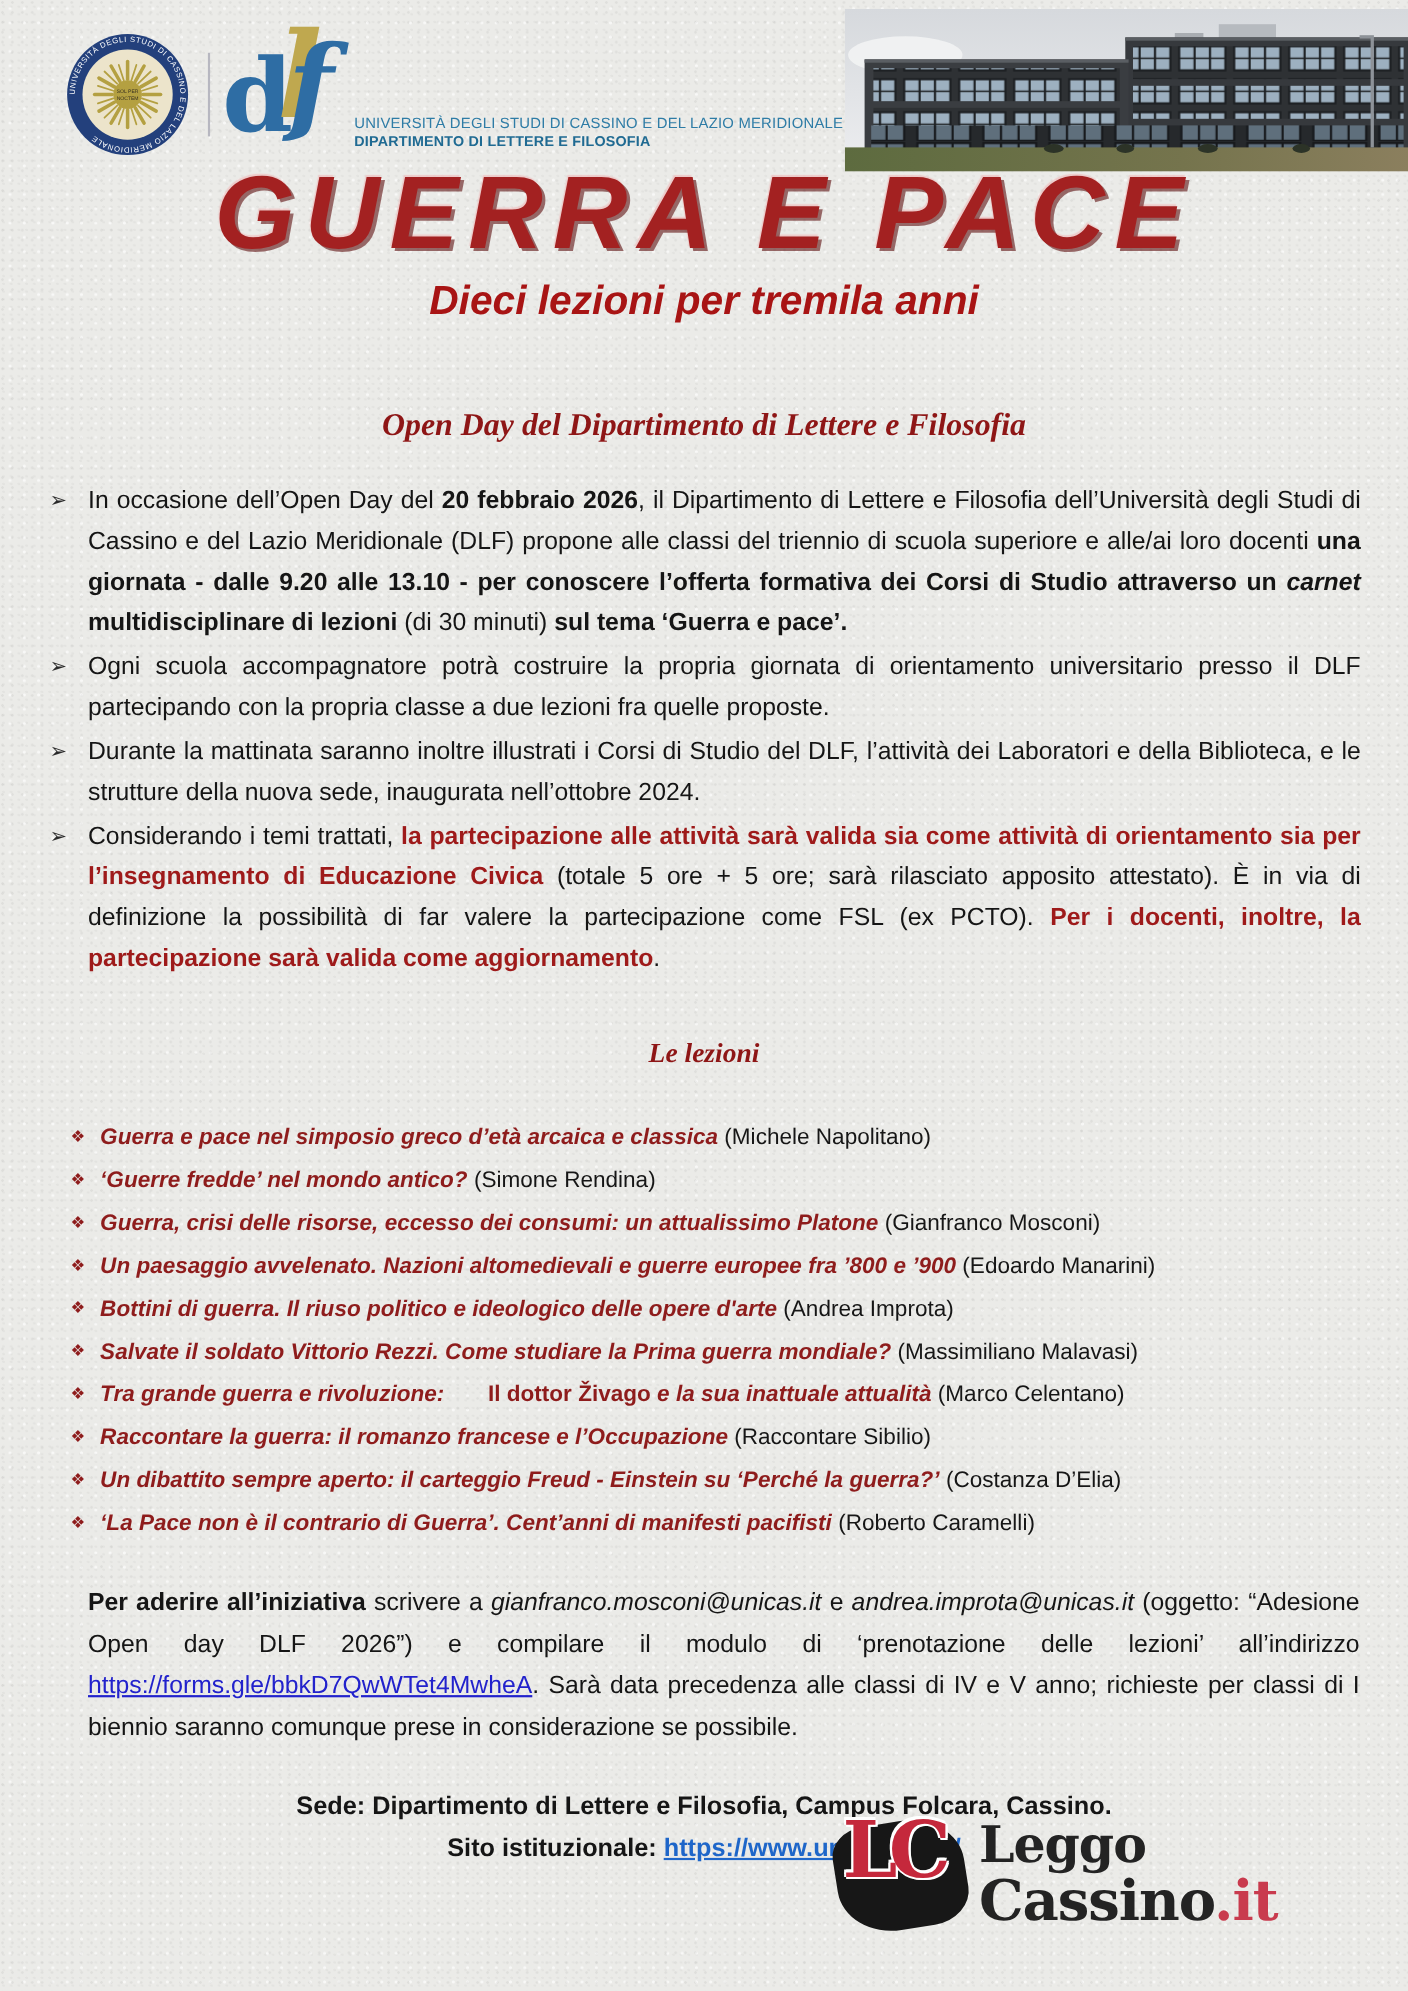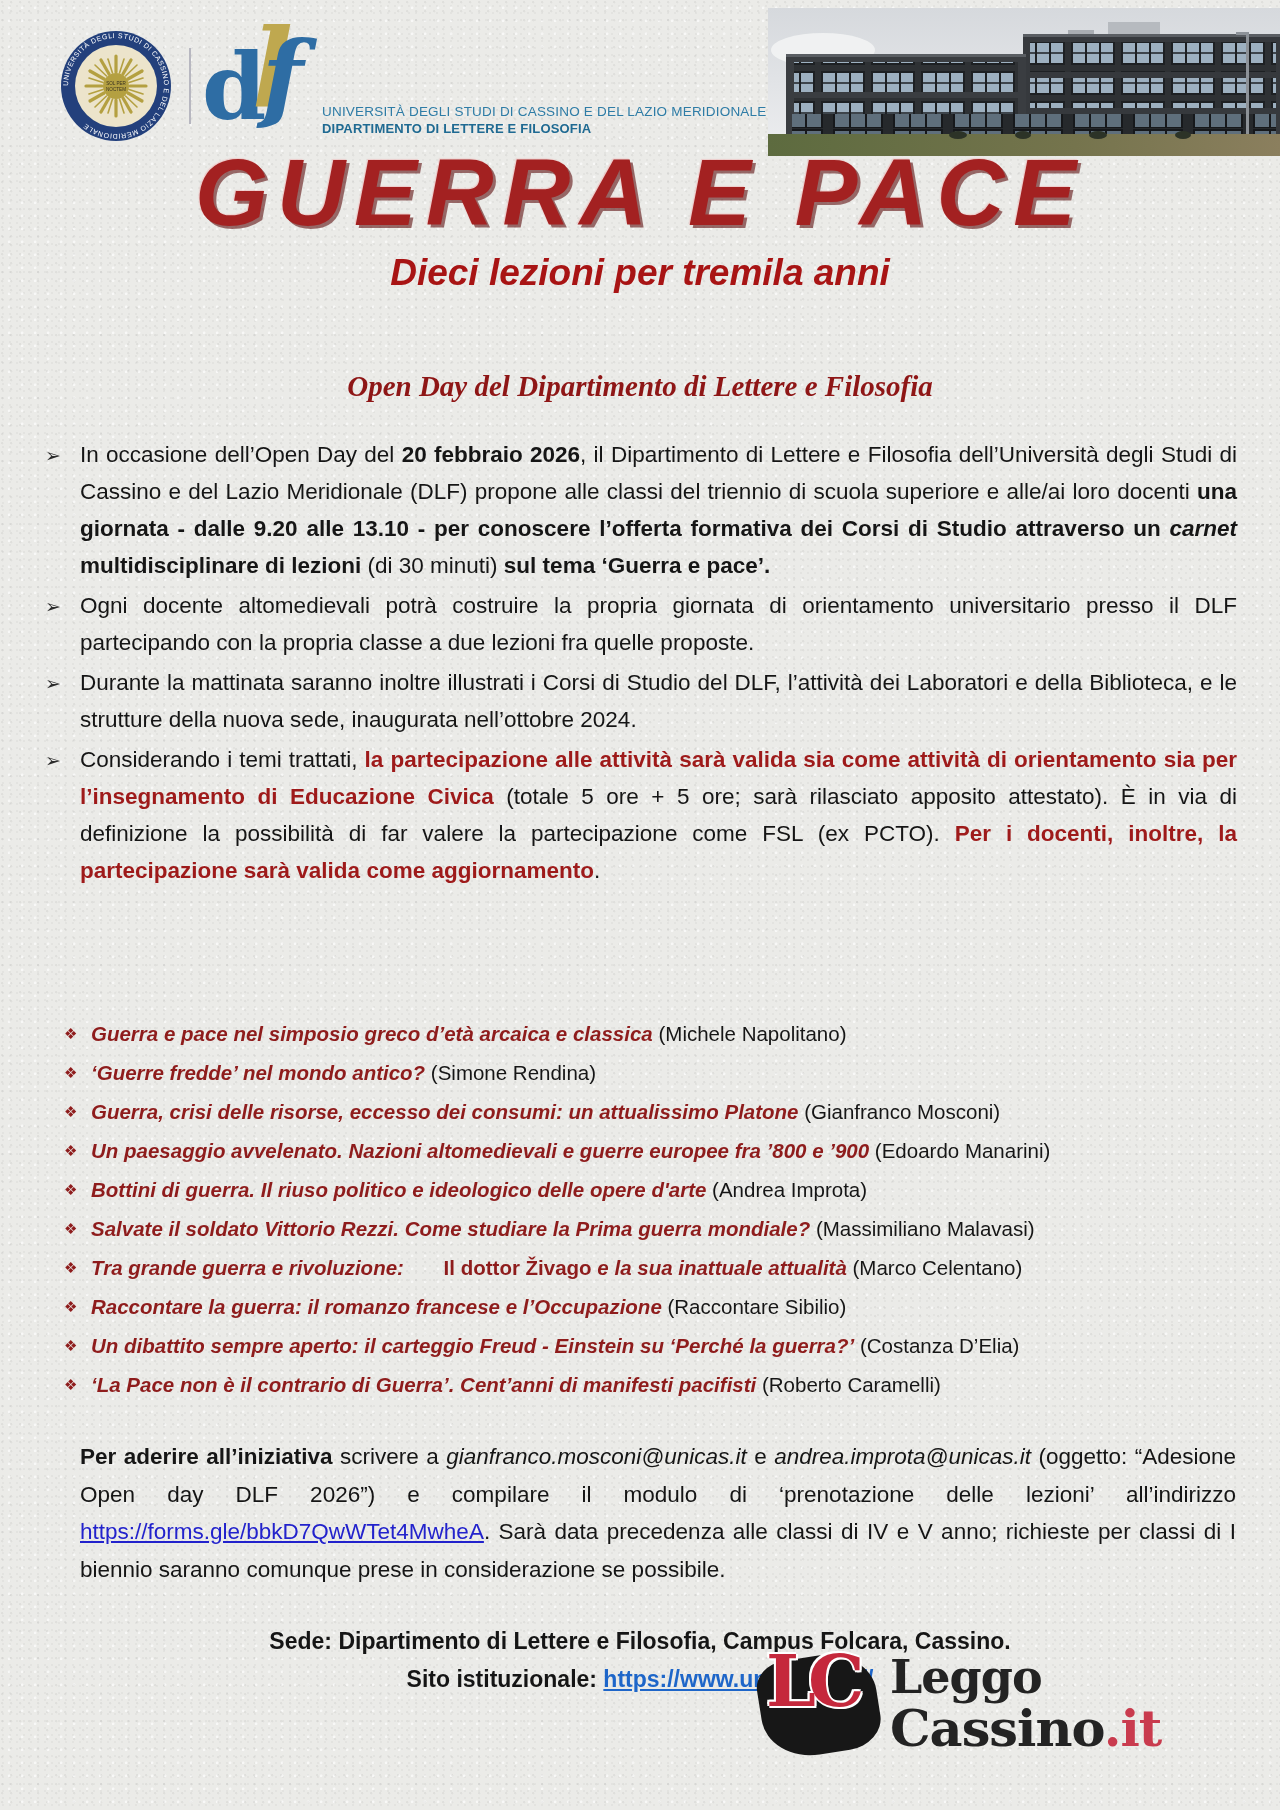--- a/index.html
+++ b/index.html
@@ -188,32 +188,33 @@
   <div class="subtitle">Dieci lezioni per tremila anni</div>
   <div class="tagline">Open Day del Dipartimento di Lettere e Filosofia</div>
 
   <ul class="bullets">
     <li>
       <span class="marker-arrow">➢</span>
       <span><span>In occasione dell’Open Day del </span><span class="sg-b">20 febbraio 2026</span><span>, il Dipartimento di Lettere e Filosofia dell’Università degli Studi di Cassino e del Lazio Meridionale (DLF) propone alle classi del triennio di scuola superiore e alle/ai loro docenti </span><span class="sg-b">una giornata - dalle 9.20 alle 13.10 - per conoscere l’offerta formativa dei Corsi di Studio attraverso un </span><span class="sg-bi">carnet</span><span class="sg-b"> multidisciplinare di lezioni</span><span> (di 30 minuti) </span><span class="sg-b">sul tema ‘Guerra e pace’.</span></span>
     </li>
     <li>
       <span class="marker-arrow">➢</span>
-      <span><span>Ogni docente altomedievali potrà costruire la propria giornata di orientamento universitario presso il DLF partecipando con la propria classe a due lezioni fra quelle proposte.</span></span>
+      <span><span>Ogni scuola accompagnatore potrà costruire la propria giornata di orientamento universitario presso il DLF partecipando con la propria classe a due lezioni fra quelle proposte.</span></span>
     </li>
     <li>
       <span class="marker-arrow">➢</span>
       <span><span>Durante la mattinata saranno inoltre illustrati i Corsi di Studio del DLF, l’attività dei Laboratori e della Biblioteca, e le strutture della nuova sede, inaugurata nell’ottobre 2024.</span></span>
     </li>
     <li>
       <span class="marker-arrow">➢</span>
       <span><span>Considerando i temi trattati, </span><span class="sg-rb">la partecipazione alle attività sarà valida sia come attività di orientamento sia per l’insegnamento di Educazione Civica</span><span> (totale 5 ore + 5 ore; sarà rilasciato apposito attestato). È in via di definizione la possibilità di far valere la partecipazione come FSL (ex PCTO). </span><span class="sg-rb">Per i docenti, inoltre, la partecipazione sarà valida come aggiornamento</span><span>.</span></span>
     </li>
   </ul>
 
+  <div class="lessons-h">Le lezioni</div>
   <ul class="lessons">
     <li><span class="marker-diamond">❖</span><span><span class="sg-lt">Guerra e pace nel simposio greco d’età arcaica e classica</span></span><span class="speaker"> (Michele Napolitano)</span></li>
     <li><span class="marker-diamond">❖</span><span><span class="sg-lt">‘Guerre fredde’ nel mondo antico?</span></span><span class="speaker">  (Simone Rendina)</span></li>
     <li><span class="marker-diamond">❖</span><span><span class="sg-lt">Guerra, crisi delle risorse, eccesso dei consumi: un attualissimo Platone</span></span><span class="speaker"> (Gianfranco Mosconi)</span></li>
     <li><span class="marker-diamond">❖</span><span><span class="sg-lt">Un paesaggio avvelenato. Nazioni altomedievali e guerre europee fra ’800 e ’900</span></span><span class="speaker"> (Edoardo Manarini)</span></li>
     <li><span class="marker-diamond">❖</span><span><span class="sg-lt">Bottini di guerra. Il riuso politico e ideologico delle opere d'arte</span></span><span class="speaker"> (Andrea Improta)</span></li>
     <li><span class="marker-diamond">❖</span><span><span class="sg-lt">Salvate il soldato Vittorio Rezzi. Come studiare la Prima guerra mondiale?</span></span><span class="speaker"> (Massimiliano Malavasi)</span></li>
     <li><span class="marker-diamond">❖</span><span><span class="sg-lt">Tra grande guerra e rivoluzione: </span><span class="sg-ltu">Il dottor Živago </span><span class="sg-lt">e la sua inattuale attualità</span></span><span class="speaker"> (Marco Celentano)</span></li>
     <li><span class="marker-diamond">❖</span><span><span class="sg-lt">Raccontare la guerra: il romanzo francese e l’Occupazione</span></span><span class="speaker"> (Raccontare Sibilio)</span></li>
     <li><span class="marker-diamond">❖</span><span><span class="sg-lt">Un dibattito sempre aperto: il carteggio Freud - Einstein su ‘Perché la guerra?’</span></span><span class="speaker"> (Costanza D’Elia)</span></li>

